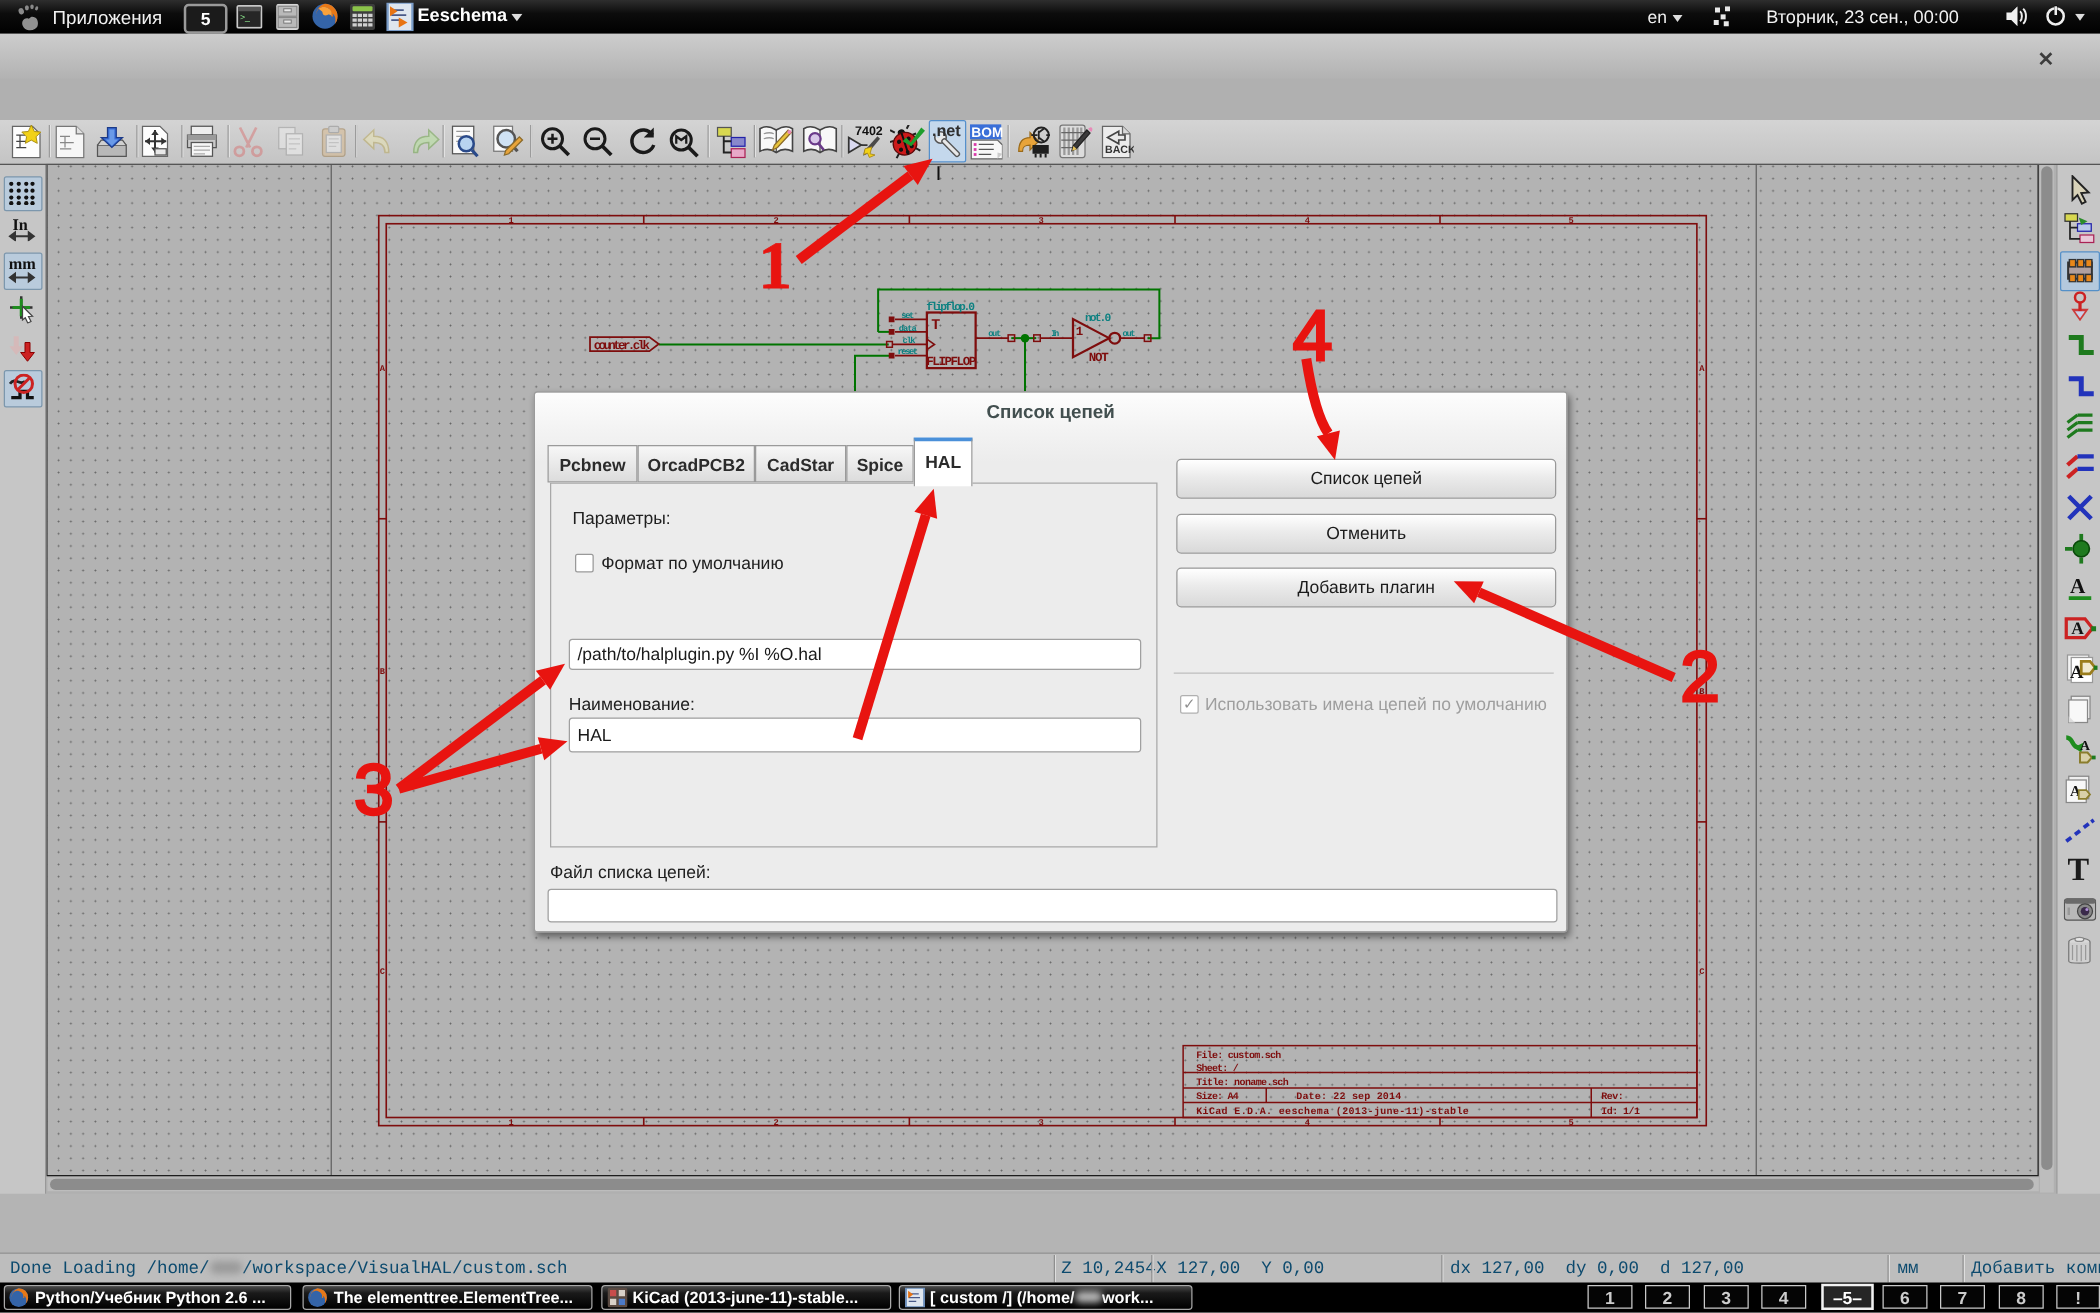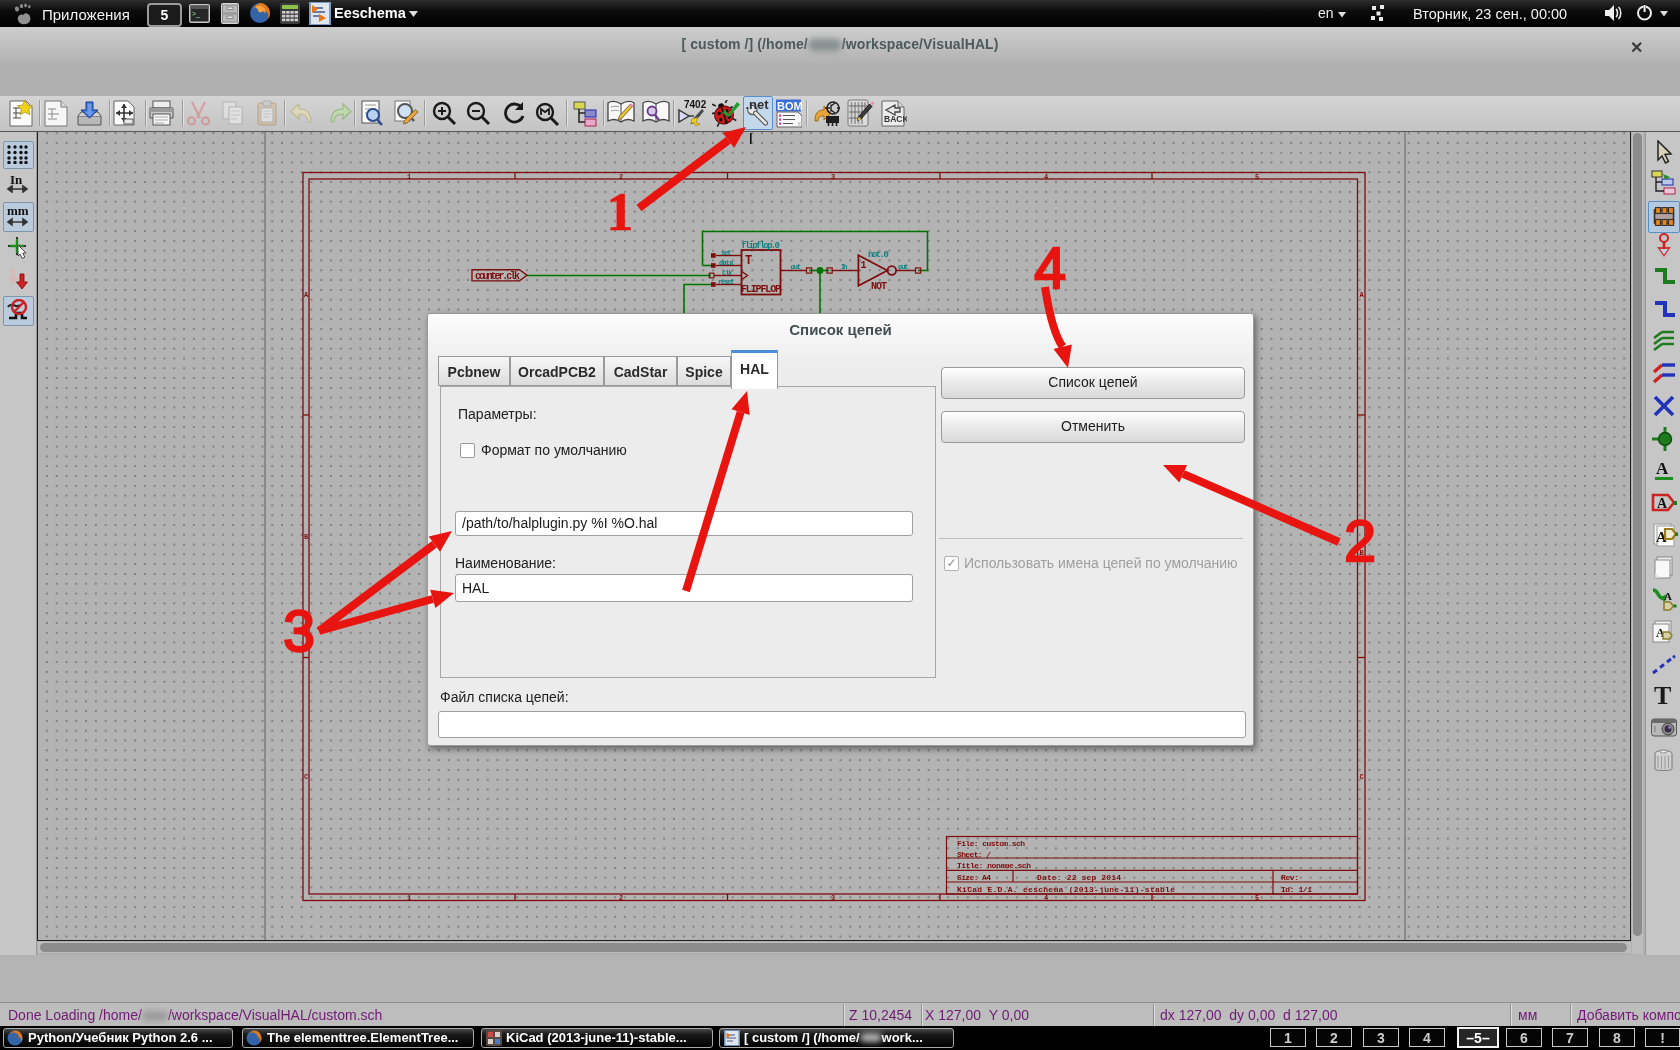--- a/index.html
+++ b/index.html
@@ -28,36 +28,36 @@
   .dots{position:absolute;left:0;top:0;width:100%;height:100%;
      background-image:radial-gradient(circle, #646464 0.55px, rgba(0,0,0,0) 0.95px);
      background-size:9.81px 9.81px;background-position:4px 6px;}
   
   #vsb{left:1632px;top:132px;width:11px;height:822px;background:#bdbdbd;}
   #vsbt{left:1633px;top:133px;width:9px;height:803px;background:#8c8c8c;border-radius:5px;}
   #hsb{left:38px;top:942px;width:1593px;height:11px;background:#bdbdbd;}
   #hsbt{left:40px;top:943px;width:1587px;height:9px;background:#8c8c8c;border-radius:5px;}
   
   #filler{left:0;top:955px;width:1680px;height:47px;background:#b4b4b4;}
-  #statusbar{left:0;top:1002px;width:1680px;height:24px;background:#bdbdbd;border-top:1px solid #8f8f8f;font-size:14px;color:#701a75;}
+  #statusbar{left:0;top:1002px;width:1680px;height:24px;background:#bdbdbd;border-top:1px solid #8f8f8f;font-size:14px;color:#0c4a6e;font-family:Liberation Mono, monospace;}
   #statusbar .seg{position:absolute;top:4px;white-space:nowrap;}
   .ssep{position:absolute;top:1px;width:1px;height:22px;background:#8e8e8e;border-right:1px solid #dedede;}
   #taskbar{left:0;top:1026px;width:1680px;height:24px;background:#000;}
   .tbtn{position:absolute;top:2px;height:17px;border:1px solid #a8a8a8;border-radius:3px;background:linear-gradient(#4a4a4a,#1a1a1a 30%,#000);
      color:#fff;font-size:13px;font-weight:bold;padding:1px 6px 0 24px;white-space:nowrap;overflow:hidden;}
   .wsbtn{position:absolute;top:2px;width:34px;height:16px;border:1px solid #c9c9c9;background:#050505;color:#ccc;
      font-size:14px;font-weight:bold;text-align:center;padding-top:1px;}
   
   #dialog{left:427px;top:313px;width:825px;height:431px;background:linear-gradient(#fdfdfd,#f3f3f3 30px,#ececec 55px);
      border:1px solid #9a9a9a;border-radius:3px;box-shadow:2px 3px 6px rgba(0,0,0,0.45);font-size:14px;color:#202020;}
   #dlgtitle{width:825px;top:7px;text-align:center;font-weight:bold;font-size:15px;color:#424f4f;}
   .tab{position:absolute;top:42px;height:30px;background:linear-gradient(#f7f7f7,#dcdcdc);border:1px solid #9a9a9a;
      text-align:center;font-weight:bold;font-size:14px;color:#2b2b2b;padding-top:0;line-height:30px;box-sizing:border-box;}
   #tabHAL{top:36px;height:39px;background:#fff;border-bottom:none;border-top:3px solid #4a90d9;line-height:32px;z-index:3;}
-  #tabpanel{left:12px;top:72px;width:484px;height:290px;border:1px solid #a8a8a8;background:#ececec;padding-left:10px;}
+  #tabpanel{left:12px;top:72px;width:484px;height:290px;border:1px solid #a8a8a8;background:#ececec;}
   .ctl-label{position:absolute;white-space:nowrap;}
   .tinput{position:absolute;background:linear-gradient(#fff,#fff);border:1px solid #a0a0a0;border-radius:3px;font-size:14px;color:#1a1a1a;
      font-family:Liberation Sans, sans-serif;padding:0 6px;}
   .dbtn{position:absolute;left:513px;width:302px;height:30px;background:linear-gradient(#ffffff,#ebebeb 45%,#d9d9d9);
      border:1px solid #999;border-radius:4px;text-align:center;line-height:29px;font-size:14px;color:#1b1b1b;}
   .cb{position:absolute;width:13px;height:13px;background:#fff;border:1px solid #999;border-radius:2px;}
 </style>
 </head>
 <body>
 <div id="root">
@@ -266,21 +266,20 @@
     <svg class="abs" style="left:1636px;top:4px" width="17" height="17">
         <circle cx="8.5" cy="9" r="6.5" fill="none" stroke="#eee" stroke-width="2"></circle>
         <rect x="7.5" y="0" width="2.4" height="8" fill="#101010"></rect>
         <rect x="7.6" y="1" width="2" height="7" fill="#eee"></rect>
       </svg>
     <svg class="abs" style="left:1660px;top:11px" width="9" height="6">
         <path d="M0 0h8L4 5.5z" fill="#ddd"></path>
       </svg>
   </div>
   <div class="abs" id="titlebar">
-      <div class="abs" id="titletext">[ custom /] (/home/<span class="smg" style="width:34px;height:12px;vertical-align:-2px;"></span>/workspace/VisualHAL)</div>
       <span class="abs" style="left:1630px;top:11px;font-size:16px;font-weight:bold;color:#3c3c3c;font-family:'Liberation Sans',sans-serif;">✕</span>
     </div>
   <div class="abs" id="toolbar">
     <div class="tsep" style="left:39px"></div>
       <div class="tsep" style="left:109px"></div>
       <div class="tsep" style="left:145px"></div>
     <div class="tsep" style="left:182px"></div>
       <div class="tsep" style="left:284px"></div>
       <div class="tsep" style="left:354px"></div>
     <div class="tsep" style="left:424px"></div>
@@ -691,20 +690,21 @@
       <div class="ctl-label" style="left:17px;top:19px;">Параметры:</div>
       <div class="cb" style="left:19px;top:56px;"></div>
       <div class="ctl-label" style="left:40px;top:55px;">Формат по умолчанию</div>
       <div class="ctl-label" style="left:14px;top:103px;margin-top:26px;">Команда Netlist:</div>
       <div class="tinput" style="left:14px;top:124px;width:444px;height:23px;line-height:23px;">/path/to/halplugin.py %I %O.hal</div>
       <div class="ctl-label" style="left:14px;top:168px;">Наименование:</div>
       <div class="tinput" style="left:14px;top:187px;width:444px;height:26px;line-height:26px;">HAL</div>
     </div>
     <div class="dbtn" style="top:53px;">Список цепей</div>
     <div class="dbtn" style="top:97px;">Отменить</div>
+    <div class="dbtn" style="top:140px;">Добавить плагин</div>
     <div class="abs" style="left:511px;top:224px;width:304px;height:1px;background:#bdbdbd;"></div>
     <div class="cb" style="left:516px;top:242px;border-color:#b0b0b0;color:#909090;font-size:12px;line-height:13px;text-align:center;">✓</div>
     <div class="ctl-label" style="left:536px;top:241px;color:#9e9e9e;">Использовать имена цепей по умолчанию</div>
     <div class="ctl-label" style="left:12px;top:375px;">Файл списка цепей:</div>
     <div class="tinput" style="left:10px;top:397px;width:794px;height:25px;"></div>
   </div>
 
   <svg class="abs" id="anno" style="left:0;top:0;z-index:50" width="1680" height="1050" xmlns="http://www.w3.org/2000/svg">
     <g stroke="#e81410" stroke-width="8" fill="none">
       <line x1="639" y1="208" x2="728.4" y2="140.3"></line>

